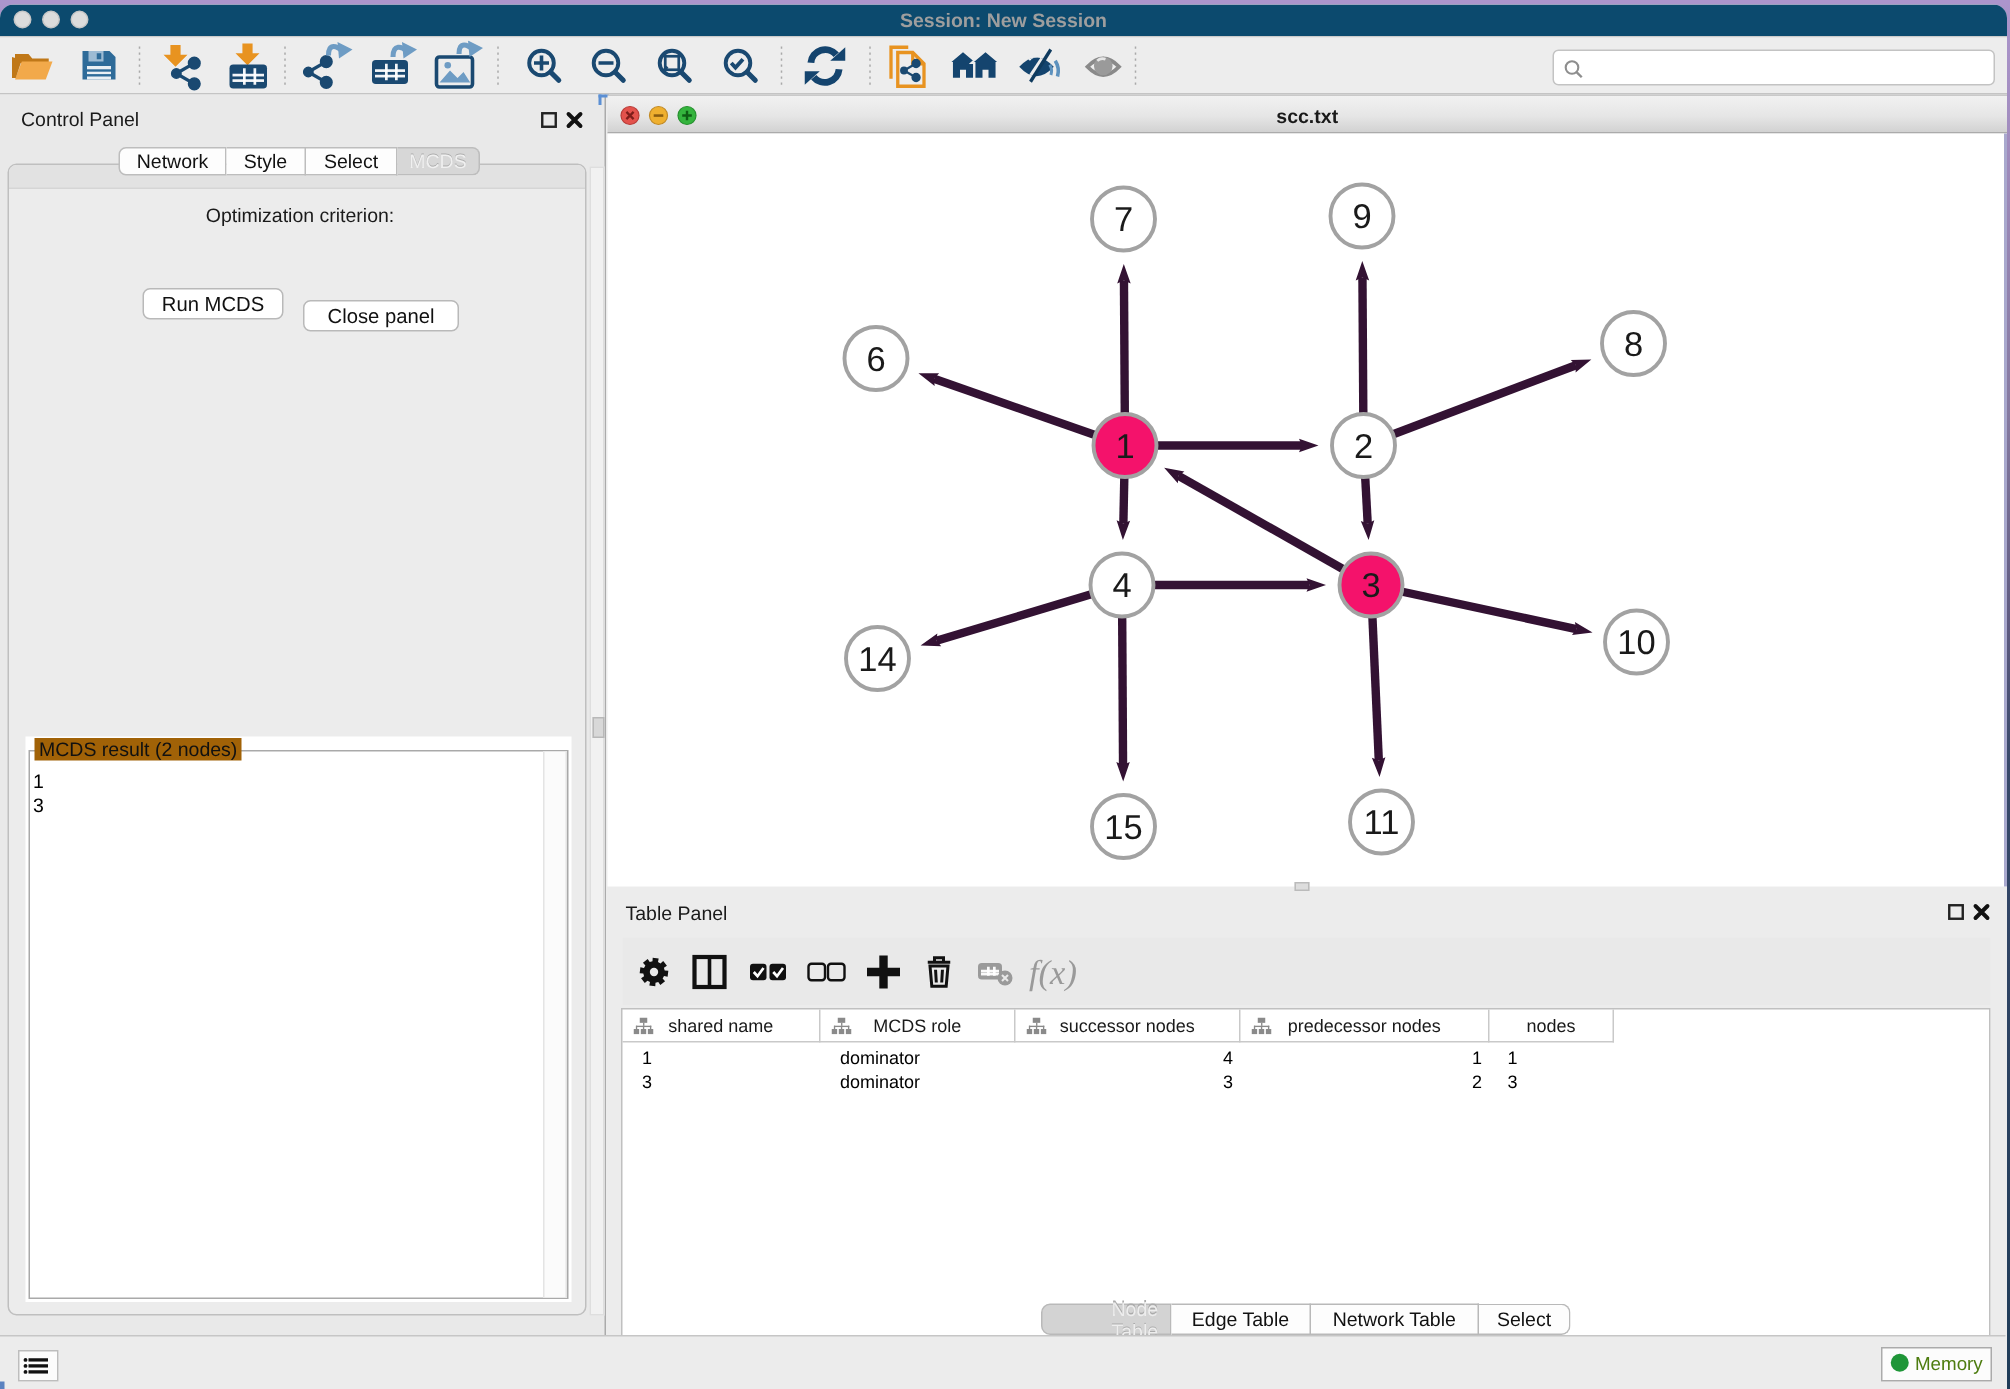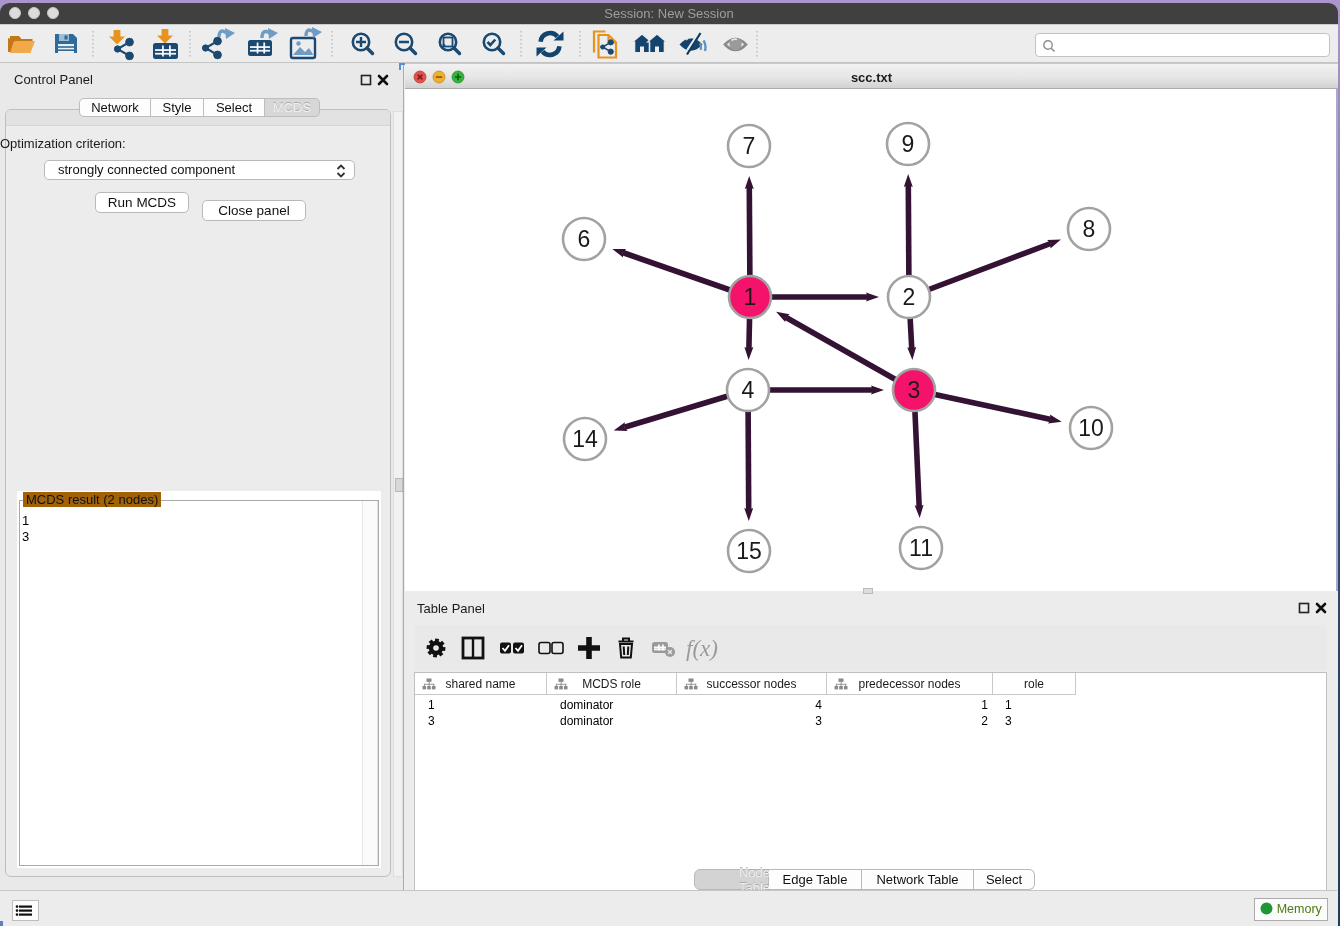--- a/index.html
+++ b/index.html
@@ -2,39 +2,39 @@
 <html><head><meta charset="utf-8">
 <style>
 *{margin:0;padding:0;box-sizing:border-box;}
 html,body{width:1340px;height:926px;overflow:hidden;}
 body{font-family:"Liberation Sans",sans-serif;background:linear-gradient(180deg,#AC95CC 0%,#A18CBE 10%,#8579A0 30%,#5E5A80 45%,#37486A 55%,#1F3C58 100%);}
 #page{position:absolute;left:0;top:0;width:1340px;height:926px;}
 .abs{position:absolute;}
 #purple{left:0;top:0;width:1340px;height:3px;background:#AC95CC;}
 #win{left:0;top:3px;width:1338px;height:923px;background:#ECECEC;border-radius:9px 9px 0 0;overflow:hidden;}
 
-#titlebar{left:0;top:0;width:100%;height:21px;background:#404040;}
+#titlebar{left:0;top:0;width:100%;height:21px;background:#0c4a6e;font-weight:bold;}
 #tline{left:0;top:21px;width:100%;height:1px;background:#CBCBCB;}
 .tl{position:absolute;top:4px;width:12px;height:12px;border-radius:50%;background:#DCDCDC;border:1px solid #C6C6C6;}
 #title{left:0;top:3px;width:100%;text-align:center;font-size:13px;color:#9E9E9E;}
 
 #toolbar{left:0;top:22px;width:100%;height:38px;background:#EDEDED;border-bottom:1px solid #C4C4C4;}
 #search{left:1035px;top:8px;width:295px;height:24px;background:#FFFFFF;border:1px solid #C3C3C3;border-radius:4px;}
 
 #cp{left:0;top:60px;width:404px;height:827px;background:#E9E9E9;border-right:1px solid #ABABAB;}
 #cp-title{left:14px;top:9px;font-size:13px;color:#1A1A1A;}
 #cp-body{left:5px;top:46px;width:386px;height:768px;border:1px solid #BFBFBF;border-radius:6px;background:#ECECEC;overflow:hidden;}
 #cp-band{left:0px;top:0px;width:100%;height:16px;background:#E2E2E2;border-bottom:1px solid #D5D5D5;}
 .tabrow{display:flex;}
 #cp-tabs{left:79px;top:35px;height:19px;}
 .tab{height:19px;border:1px solid #BDBDBD;border-left:none;background:#FDFDFD;color:#111;font-size:13px;display:flex;align-items:center;justify-content:center;}
 .tab.first{border-left:1px solid #BDBDBD;border-radius:5px 0 0 5px;}
 .tab.last{border-radius:0 5px 5px 0;}
 .tab.sel{background:#D7D7D7;color:#F0F0F0;text-shadow:0 -1px 0 #ABABAB;}
-#opt-label{left:0;top:73px;width:400px;font-size:13px;color:#1A1A1A;}
+#opt-label{left:0;top:73px;width:400px;text-align:center;font-size:13px;color:#1A1A1A;}
 #dropdown{left:44px;top:97px;width:311px;height:20px;background:#FFFFFF;border:1px solid #B9B9B9;border-radius:5px;font-size:13px;color:#111;line-height:18px;padding-left:13px;}
 .btn{position:absolute;height:21px;background:#FFFFFF;border:1px solid #B9B9B9;border-radius:5px;font-size:13.5px;color:#111;text-align:center;line-height:19px;}
 #mcds-fs{left:19px;top:437px;width:360px;height:366px;border:1px solid #A9A9A9;}
 #mcds-legend{left:23px;top:429px;background:#a16207;padding:0 3px;font-size:13px;color:#111;}
 #mcds-white{left:17px;top:428px;width:364px;height:377px;background:#fff;}
 #mcds-scroll{left:362px;top:438px;width:16px;height:364px;background:#FBFBFB;border-left:1px solid #E4E4E4;border-right:1px solid #E4E4E4;}
 #cp-scroll{left:393px;top:48px;width:10px;height:766px;background:#F1F1F1;border:1px solid #DEDEDE;}
 #cp-handle{left:395px;top:415px;width:8px;height:14px;background:#D8D8D8;border:1px solid #B8B8B8;}
 
 #nwin{left:405px;top:60px;width:933px;height:530px;}
@@ -209,26 +209,20 @@
     <div class="abs" id="cp-body">
           <div class="abs" id="cp-band"></div>
         </div>
     <div class="abs tabrow" id="cp-tabs">
       <div class="tab first" style="width:72px;">Network</div>
           <div class="tab" style="width:53px;">Style</div>
           <div class="tab" style="width:61px;">Select</div>
           <div class="tab last sel" style="width:55px;">MCDS</div>
     </div>
     <div class="abs" id="opt-label">Optimization criterion:</div>
-    <div class="abs" id="dropdown">strongly connected component
-      <svg class="abs" style="right:8px;top:3px;" width="10" height="14" viewBox="0 0 10 14">
-            <path d="M1.5 5 L5 1.5 L8.5 5" fill="none" stroke="#333" stroke-width="1.8"></path>
-            <path d="M1.5 9 L5 12.5 L8.5 9" fill="none" stroke="#333" stroke-width="1.8"></path>
-          </svg>
-    </div>
     <div class="btn" style="left:95px;top:129px;width:94px;">Run MCDS</div>
     <div class="btn" style="left:202px;top:137px;width:104px;">Close panel</div>
     <div class="abs" id="mcds-white"></div>
     <div class="abs" id="mcds-fs"></div>
     <div class="abs" id="mcds-scroll"></div>
     <div class="abs" id="mcds-legend">MCDS result (2 nodes)</div>
     <div class="abs" style="left:22px;top:450px;font-size:13px;color:#000;line-height:16px;">1<br>3</div>
     <div class="abs" id="cp-scroll"></div>
     <div class="abs" id="cp-handle"></div>
   </div>
@@ -388,34 +382,34 @@
               <rect x="2" y="5.8" width="10.2" height="0.9"></rect>
               <rect x="1.9" y="5.8" width="0.9" height="2.4"></rect>
               <rect x="6.6" y="5.8" width="0.9" height="2.4"></rect>
               <rect x="11.3" y="5.8" width="0.9" height="2.4"></rect>
             </g>
           </svg>
       <div class="th" style="left:0;width:132px;">shared name</div>
       <div class="th" style="left:132px;width:130px;">MCDS role</div>
       <div class="th" style="left:262px;width:150px;">successor nodes</div>
       <div class="th" style="left:412px;width:166px;">predecessor nodes</div>
-      <div class="th" style="left:578px;width:83px;">role</div>
+      <div class="th" style="left:578px;width:83px;">nodes</div>
       <div class="td" style="left:13px;top:25px;">1</div>
       <div class="td" style="left:145px;top:25px;">dominator</div>
       <div class="td" style="left:262px;top:25px;width:145px;text-align:right;">4</div>
       <div class="td" style="left:412px;top:25px;width:161px;text-align:right;">1</div>
       <div class="td" style="left:590px;top:25px;">1</div>
       <div class="td" style="left:13px;top:41px;">3</div>
       <div class="td" style="left:145px;top:41px;">dominator</div>
       <div class="td" style="left:262px;top:41px;width:145px;text-align:right;">3</div>
       <div class="td" style="left:412px;top:41px;width:161px;text-align:right;">2</div>
       <div class="td" style="left:590px;top:41px;">3</div>
     </div>
     <div class="abs tabrow" id="tp-tabs">
-      <div class="tab2 first sel" style="width:75px;padding-left:46px;">Node Table</div>
+      <div class="tab2 first sel" style="width:87px;padding-left:46px;">Node Table</div>
           <div class="tab2" style="width:93px;">Edge Table</div>
           <div class="tab2" style="width:112px;">Network Table</div>
           <div class="tab2 last" style="width:61px;">Select</div>
     </div>
   </div>
   <div class="abs" id="status">
     <div class="abs" id="listbtn">
       <svg width="25" height="19" viewBox="0 0 25 19">
             <g fill="#111">
               <rect x="6" y="4.5" width="13" height="2.2"></rect>

